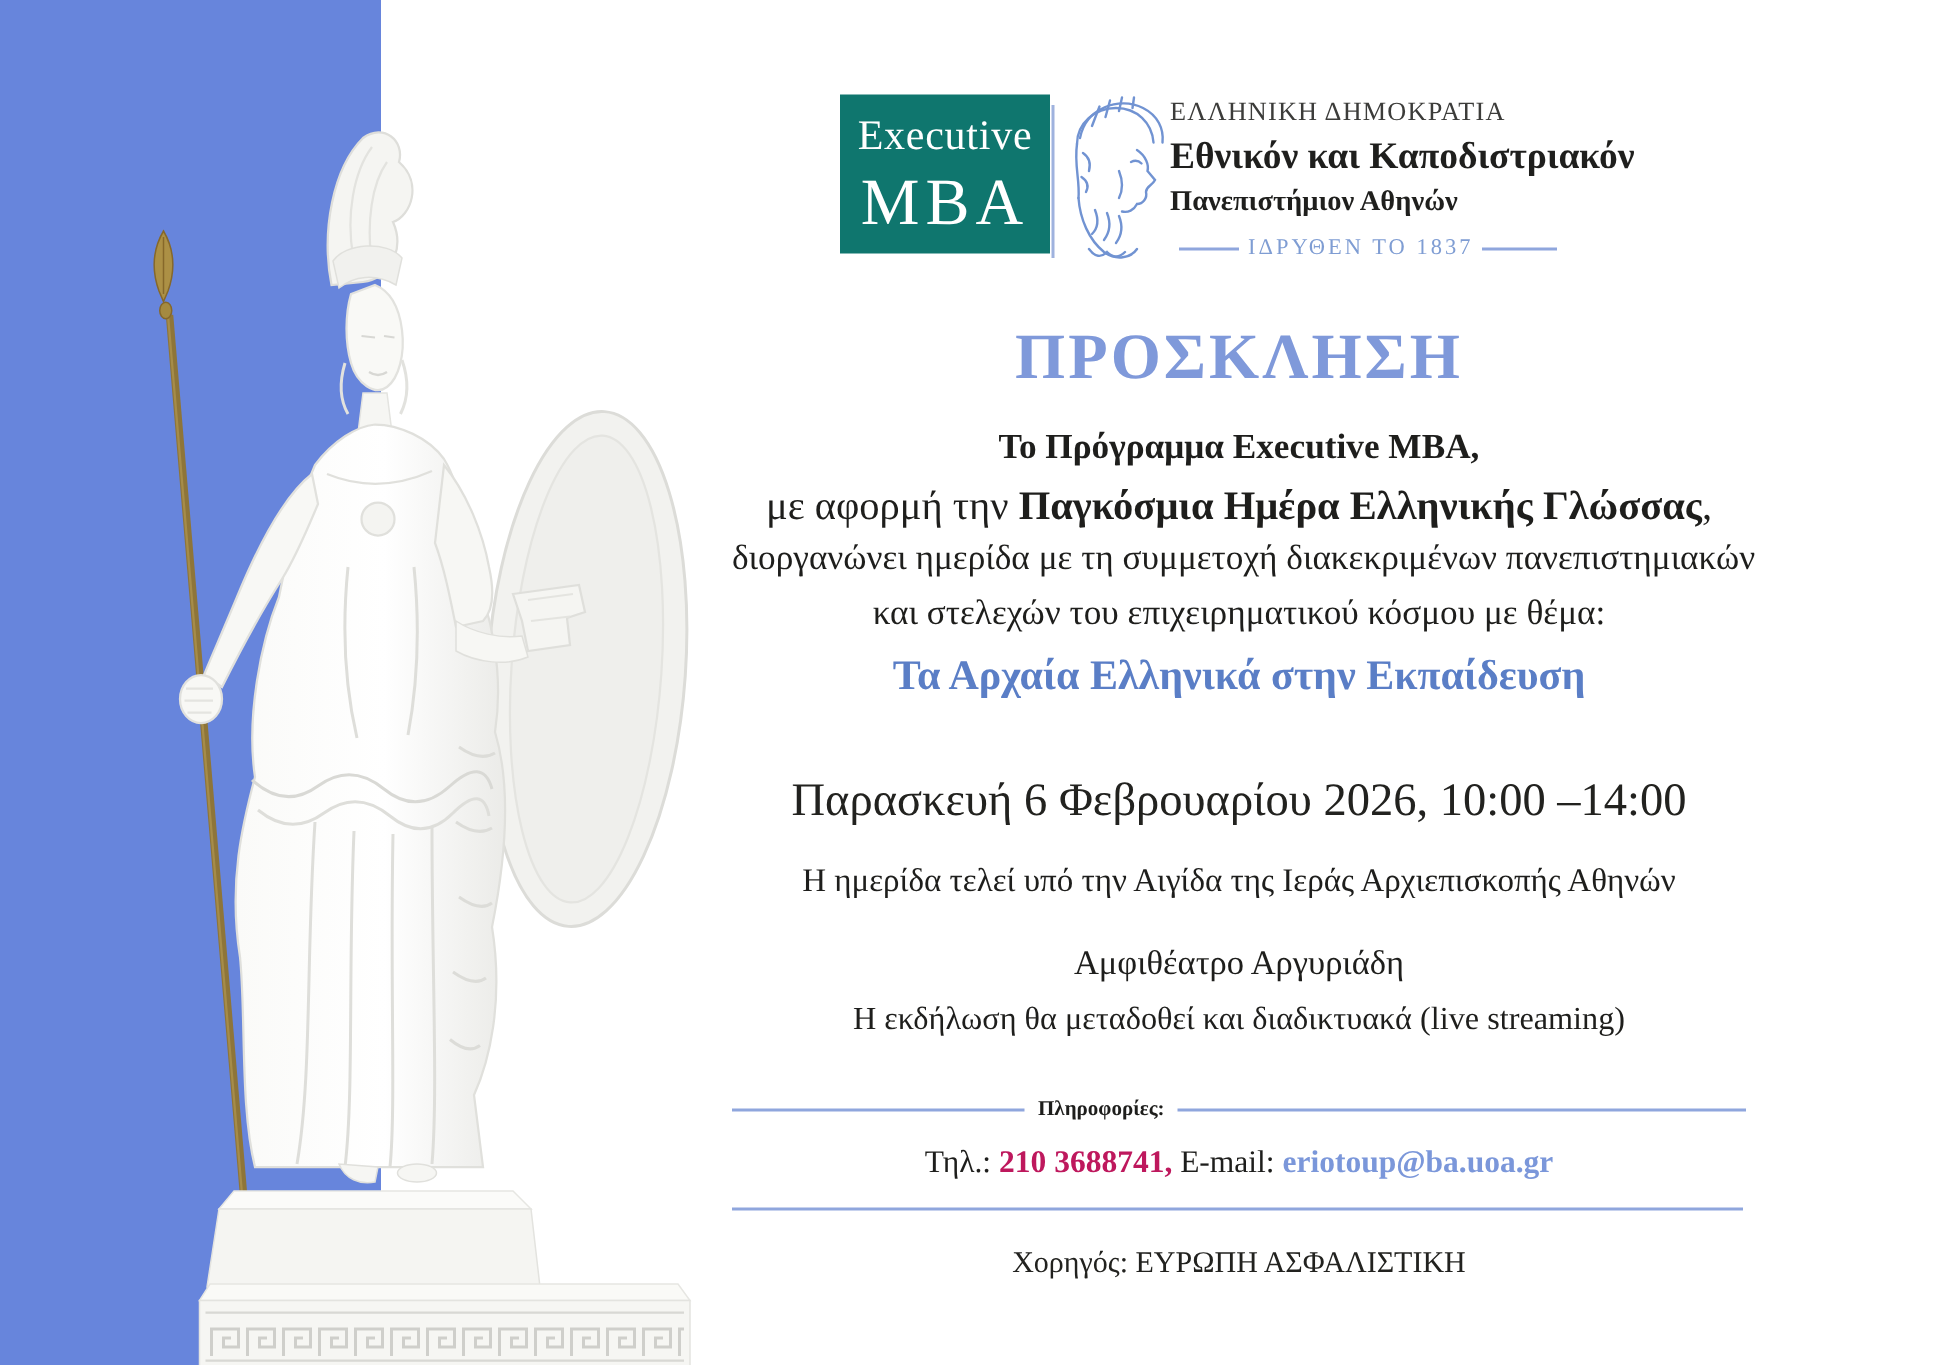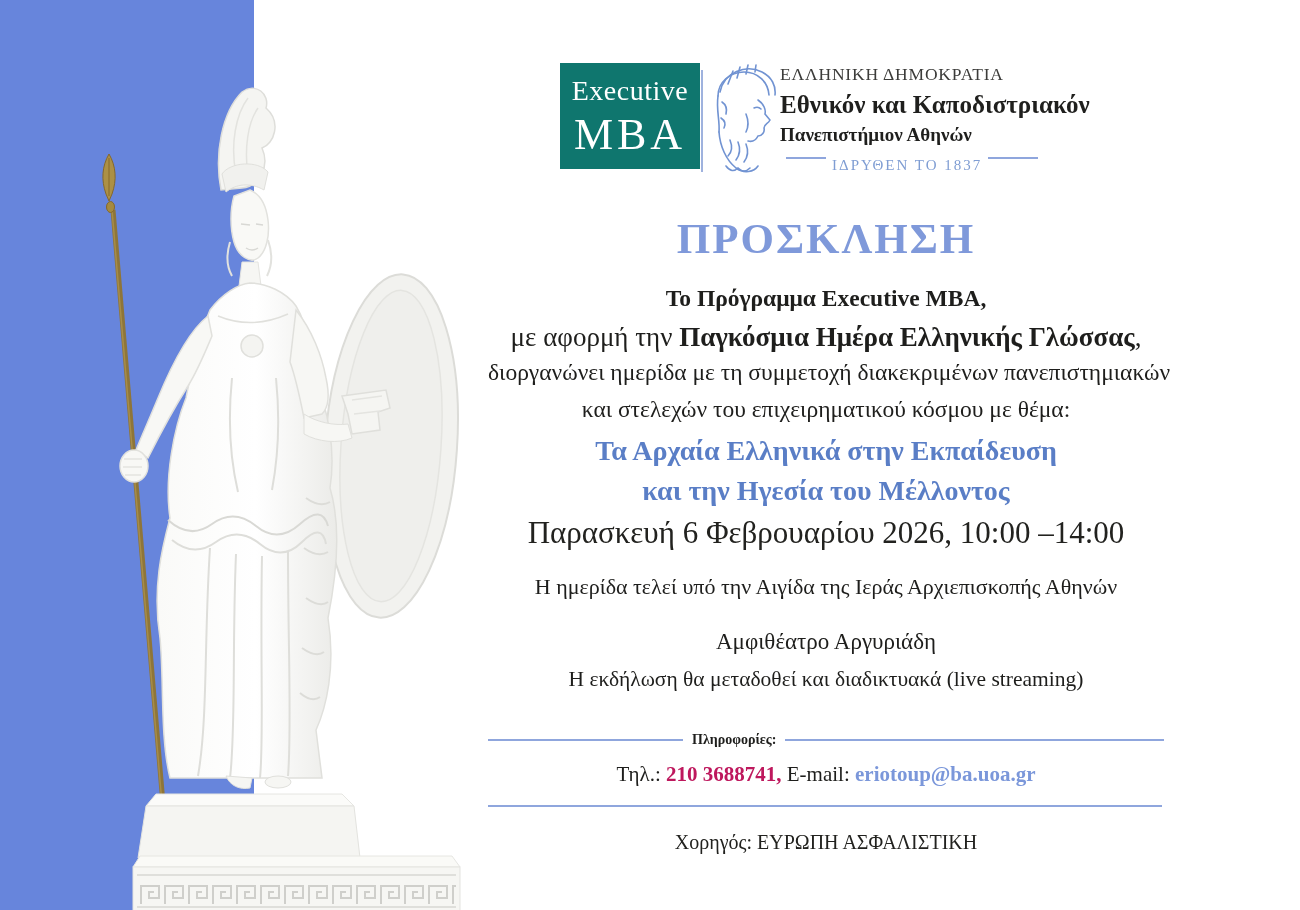--- a/index.html
+++ b/index.html
@@ -14,21 +14,21 @@
   
   .mba-box{position:absolute;left:560px;top:63px;width:140px;height:106px;background:#0f766e;
            color:#ffffff;text-align:center;}
   .mba-box .l1{font-size:28px;margin-top:12px;letter-spacing:.5px;}
   .mba-box .l2{font-size:44px;letter-spacing:4px;margin-top:2px;}
   .vdiv{position:absolute;left:701px;top:70px;width:2px;height:102px;background:#9fb2de;}
   .uni-text{position:absolute;left:780px;top:64px;white-space:nowrap;}
   .uni-l1{font-size:17.5px;letter-spacing:.8px;color:#3c3c3a;}
   .uni-l2{font-size:25px;font-weight:bold;color:#1f1f1d;line-height:30px;margin-top:5px;}
   .uni-l3{font-size:19px;font-weight:bold;color:#1f1f1d;line-height:30px;font-family:Liberation Serif, serif;}
-  .founded{display:flex;margin-top:7px;width:252px;margin-left:6px;}
+  .founded{display:flex;align-items:center;margin-top:7px;width:252px;margin-left:6px;}
   .founded .rule{height:2px;background:#8fa6dd;}
   .founded .r1{width:40px;}
   .founded .r2{flex:1;}
   .founded .txt{font-size:15px;letter-spacing:2px;color:#7f9dd3;padding:0 6px;white-space:nowrap;}
 
   
   .heading{top:216px;font-size:43px;line-height:46px;letter-spacing:2px;font-weight:bold;color:#7f99da;}
   .intro1{top:285px;font-size:23.5px;font-weight:bold;}
   .intro2{top:322px;font-size:27px;}
   .intro3{top:359px;font-size:23.5px;}
@@ -162,21 +162,20 @@
   <div class="ctr heading">ΠΡΟΣΚΛΗΣΗ</div>
 
   <div class="ctr intro1">Το Πρόγραμμα Executive MBA,</div>
 
   <div class="ctr intro2"><span class="sp">με αφορμή την </span><b class="sp">Παγκόσμια Ημέρα Ελληνικής Γλώσσας</b><span class="sp">,</span></div>
 
   <div class="ctr intro3">διοργανώνει ημερίδα με τη συμμετοχή διακεκριμένων πανεπιστημιακών</div>
   <div class="ctr intro4">και στελεχών του επιχειρηματικού κόσμου με θέμα:</div>
 
   <div class="ctr title1">Τα Αρχαία Ελληνικά στην Εκπαίδευση</div>
-  <div class="ctr title2">και την Ηγεσία του Μέλλοντος</div>
 
   <div class="ctr date">Παρασκευή 6 Φεβρουαρίου 2026, 10:00 –14:00</div>
 
   <div class="ctr aegis">Η ημερίδα τελεί υπό την Αιγίδα της Ιεράς Αρχιεπισκοπής Αθηνών</div>
   <div class="ctr venue">Αμφιθέατρο Αργυριάδη</div>
   <div class="ctr stream">Η εκδήλωση θα μεταδοθεί και διαδικτυακά (live streaming)</div>
 
   <div class="info-row">
     <div class="rule rl"></div>
     <div class="lbl">Πληροφορίες:</div>

